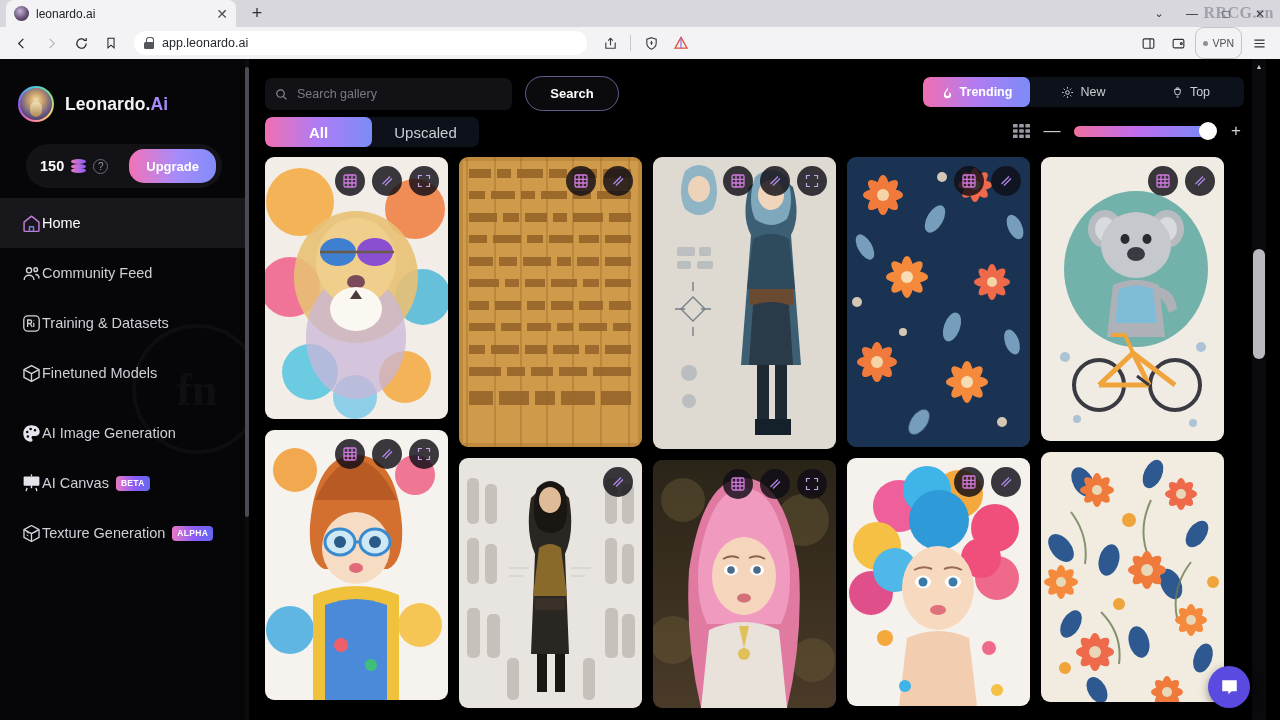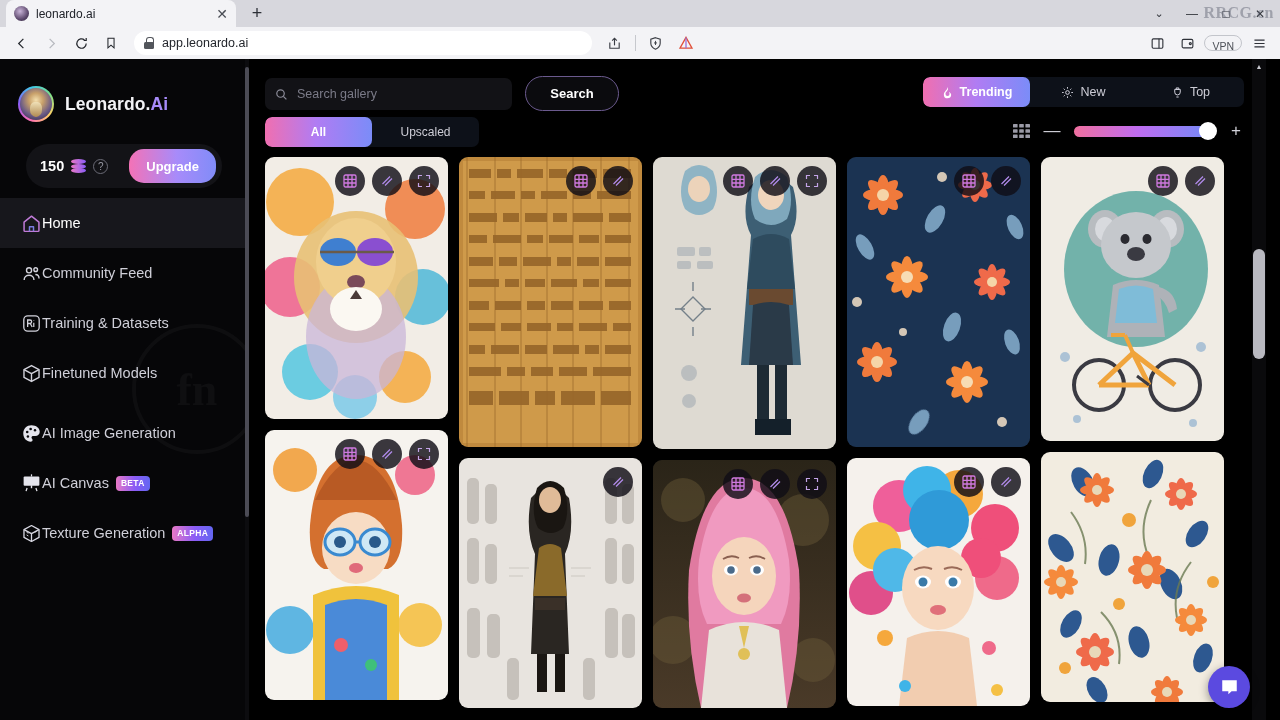--- a/index.html
+++ b/index.html
@@ -64,23 +64,23 @@
     content:""; position:absolute; left:0; bottom:0; width:10px; height:7px;
     background:#53565c; border-radius:1.5px;
   }
   .lock:after {
     content:""; position:absolute; left:2.2px; top:0; width:5.6px; height:6px;
     border:1.6px solid #53565c; border-bottom:none; border-radius:3px 3px 0 0;
   }
   .omnibox-url { font-size:12.5px; color:#23262c; }
   .vsep { width:1px; height:16px; background:#c6c8cd; margin:0 3px; }
   .vpn-pill {
-    height:16px; border:1px solid #c3c5cb; border-radius:9px;
+    height:32px; border:1px solid #c3c5cb; border-radius:9px;
     display:flex; align-items:center; gap:4px; padding:0 7px;
-    font-size:10.5px; color:#4d5057; cursor:pointer;flex-direction:column;
+    font-size:10.5px; color:#4d5057; cursor:pointer;
   }
   .vpn-dot { width:5px; height:5px; border-radius:50%; background:#8d9097; }
 
   .rrcg-top {
     position:absolute; right:6px; top:4px; font-size:16px; font-weight:bold;
     color:rgba(90,95,110,0.45); letter-spacing:0.5px; pointer-events:none;
     font-family:"Liberation Serif", serif;
   }
 
   
@@ -198,21 +198,21 @@
     border:1px solid #6b5a8e; color:#ffffff; font-size:13px; font-weight:bold;
     cursor:pointer; font-family:"Liberation Sans", sans-serif;
   }
 
   .seg {
     position:absolute; left:16px; top:58px; height:30px;
     background:#0d1119; border-radius:7px; display:flex; overflow:hidden;
   }
   .seg-item {
     width:107px; height:30px; display:flex; align-items:center; justify-content:center;
-    font-size:12px; color:#cdcdd6; cursor:pointer;
+    font-size:15px; color:#cdcdd6; cursor:pointer;
   }
   .seg-item.active {
     background:linear-gradient(90deg,#f06fb0 0%, #b07cf3 48%, #7b8cf8 100%);
     color:#ffffff; font-weight:bold; border-radius:7px;
   }
 
   .sortseg {
     position:absolute; right:22px; top:18px; height:30px;
     background:#0d1119; border-radius:7px; display:flex; overflow:hidden;
   }

